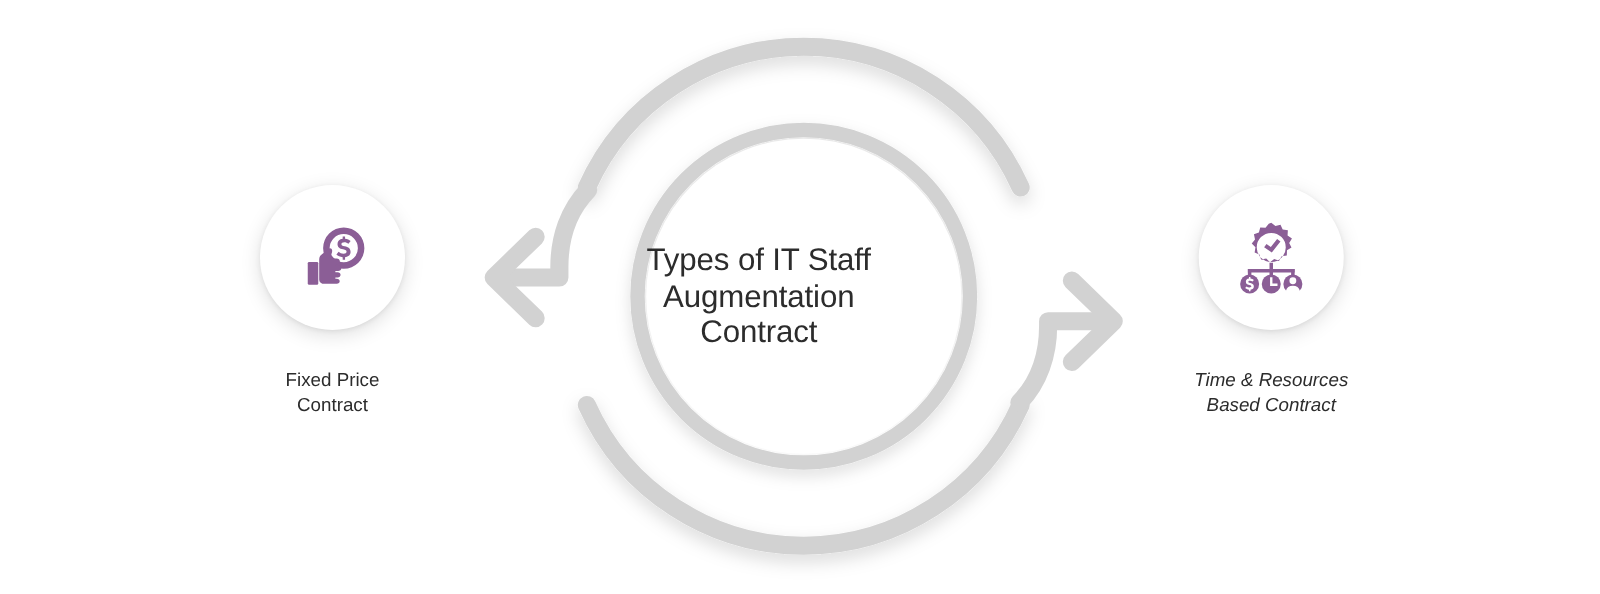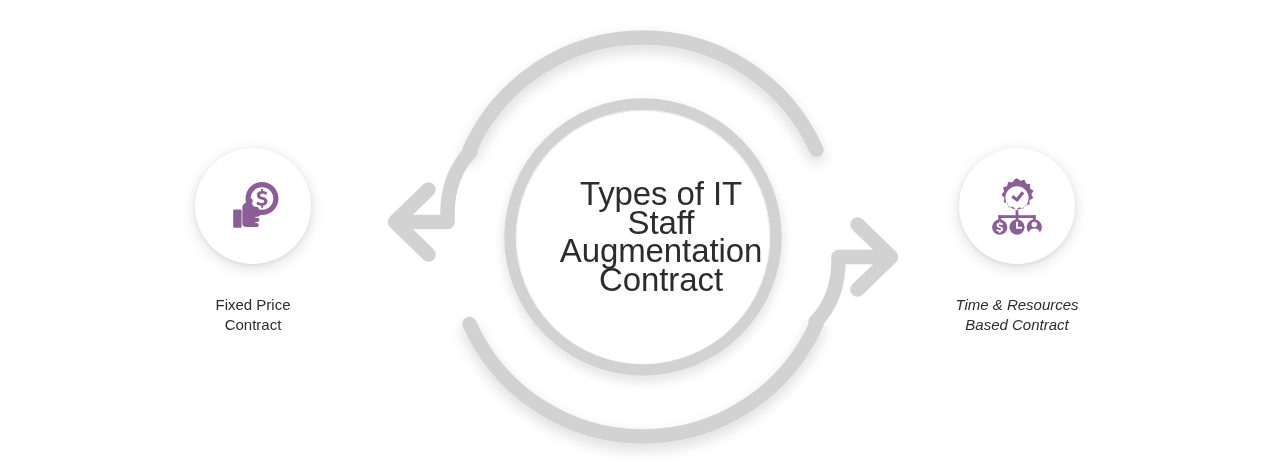--- a/index.html
+++ b/index.html
@@ -26,39 +26,39 @@
     position: absolute;
     left: 0;
     top: 0;
     width: 1280px;
     height: 475px;
   }
 
   
   #center-label {
     position: absolute;
-    left: 661px;
+    left: 607px;
     top: 237px;
     transform: translate(-50%, -50%);
     width: 227px;
     text-align: center;
-    font-size: 33px;
+    font-size: 25px;
     line-height: 28.5px;
     color: #2c2c2c;
     letter-spacing: -0.1px;
     white-space: pre-line;
   }
 
   
   .node {
     position: absolute;
     width: 200px;
     text-align: center;
   }
-  #node-left  { left: 153px; top: 148px; }
+  #node-left  { left: 166px; top: 148px; }
   #node-right { left: 917px; top: 148px; font-style: italic; }
 
   .node-badge {
     width: 116px;
     height: 116px;
     margin: 0 auto;
     border-radius: 50%;
     background: #ffffff;
     box-shadow: 0 4px 16px rgba(0,0,0,0.13),
                 0 1px 4px rgba(0,0,0,0.07);

